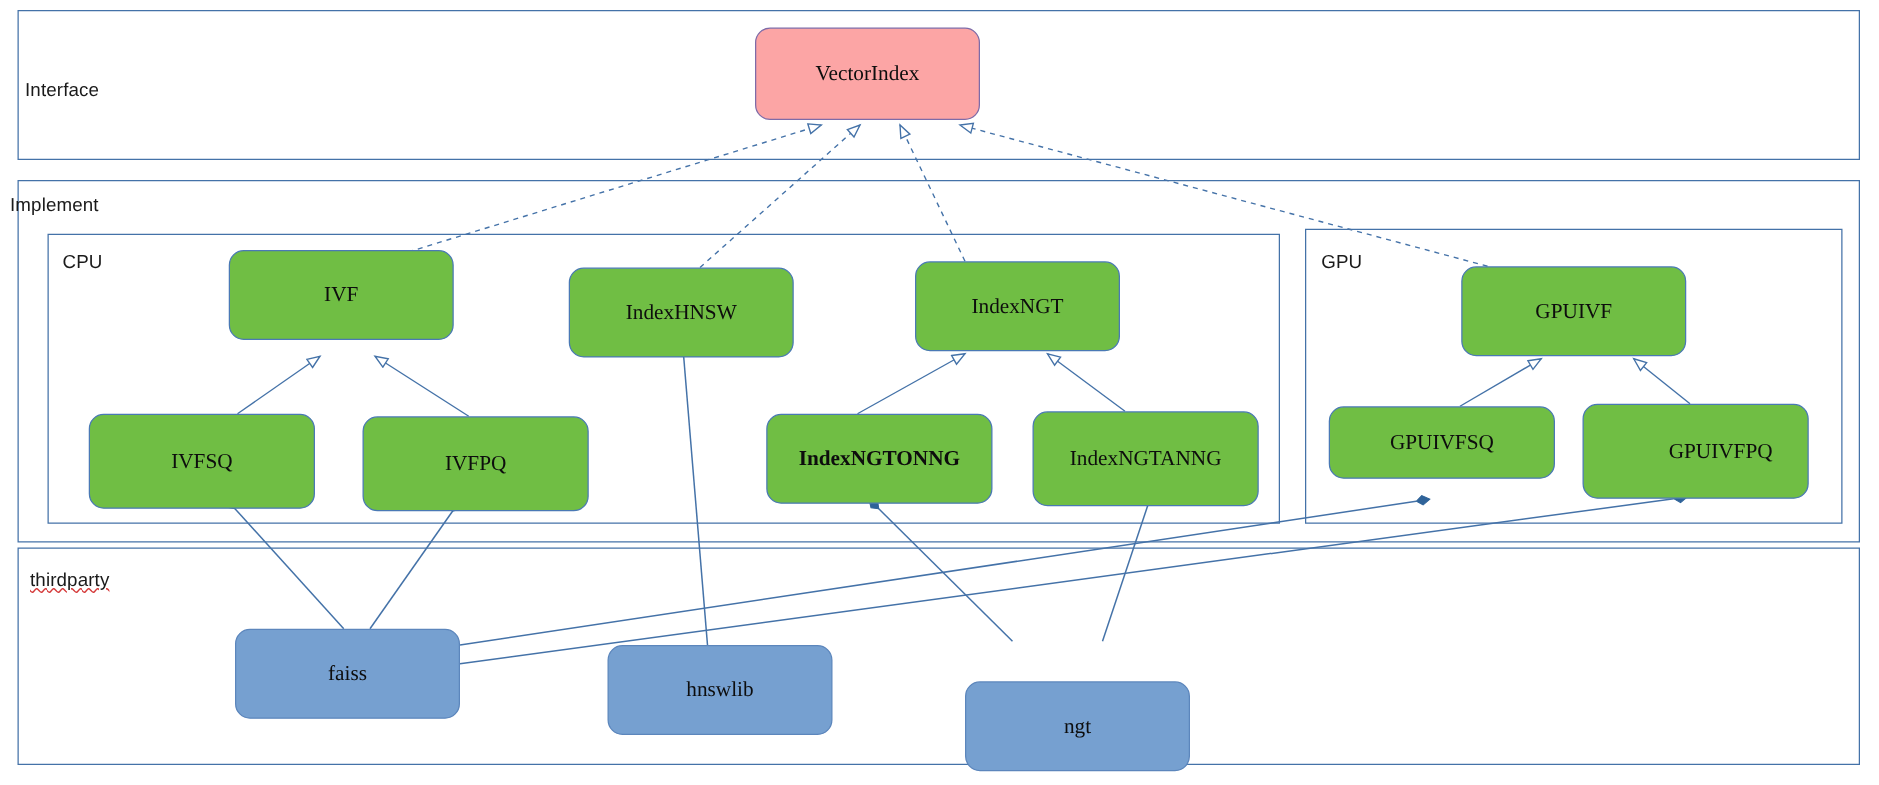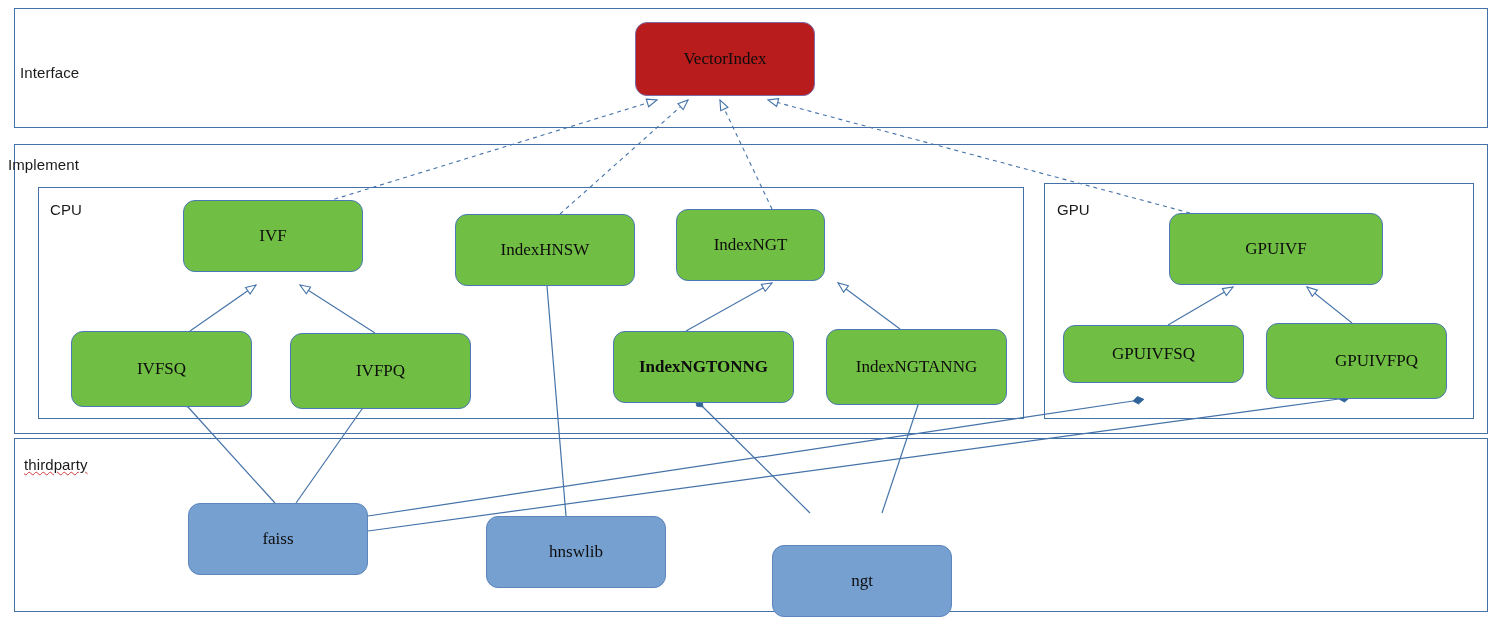--- a/index.html
+++ b/index.html
@@ -50,21 +50,21 @@
     display: flex;
     align-items: center;
     justify-content: center;
     font-family: "Liberation Serif", serif;
     font-size: 17px;
     color: #0d0d0d;
     text-align: center;
     line-height: 1.1;
     white-space: nowrap;
   }
-  .node.pink   { background: #b91c1c; border-color: #7e6ba8; margin-left: 31px; }
+  .node.pink   { background: #fca5a5; border-color: #7e6ba8; }
   .node.green  { background: #70be44; border-color: #4a79b5; }
   .node.blue   { background: #76a0d0; border-color: #5c86bc; }
 </style>
 </head>
 <body>
 
 <div id="canvas">
 
   <div id="containers-root">
       <div class="container-box" style="left: 14px; top: 8px; width: 1474px; height: 120px;"></div>
@@ -112,36 +112,36 @@
   <div id="nodes-root">
       <div class="node pink" style="left: 604px; top: 22px; width: 180px; height: 74px;">
         <span>VectorIndex</span>
       </div>
       <div class="node green" style="left: 183px; top: 200px; width: 180px; height: 72px;">
         <span>IVF</span>
       </div>
       <div class="node green" style="left: 455px; top: 214px; width: 180px; height: 72px;">
         <span>IndexHNSW</span>
       </div>
-      <div class="node green" style="left: 676px; top: 209px; width: 149px; height: 72px;">
+      <div class="node green" style="left: 732px; top: 209px; width: 164px; height: 72px;">
         <span>IndexNGT</span>
       </div>
       <div class="node green" style="left: 71px; top: 331px; width: 181px; height: 76px;">
         <span>IVFSQ</span>
       </div>
       <div class="node green" style="left: 290px; top: 333px; width: 181px; height: 76px;">
         <span>IVFPQ</span>
       </div>
       <div class="node green" style="left: 613px; top: 331px; width: 181px; height: 72px; font-weight: bold;">
         <span>IndexNGTONNG</span>
       </div>
       <div class="node green" style="left: 826px; top: 329px; width: 181px; height: 76px;">
         <span>IndexNGTANNG</span>
       </div>
-      <div class="node green" style="left: 1169px; top: 213px; width: 214px; height: 72px;">
+      <div class="node green" style="left: 1169px; top: 213px; width: 180px; height: 72px;">
         <span>GPUIVF</span>
       </div>
       <div class="node green" style="left: 1063px; top: 325px; width: 181px; height: 58px;">
         <span>GPUIVFSQ</span>
       </div>
       <div class="node green" style="left: 1266px; top: 323px; width: 181px; height: 76px; padding-left: 40px;">
         <span>GPUIVFPQ</span>
       </div>
       <div class="node blue" style="left: 188px; top: 503px; width: 180px; height: 72px;">
         <span>faiss</span>

